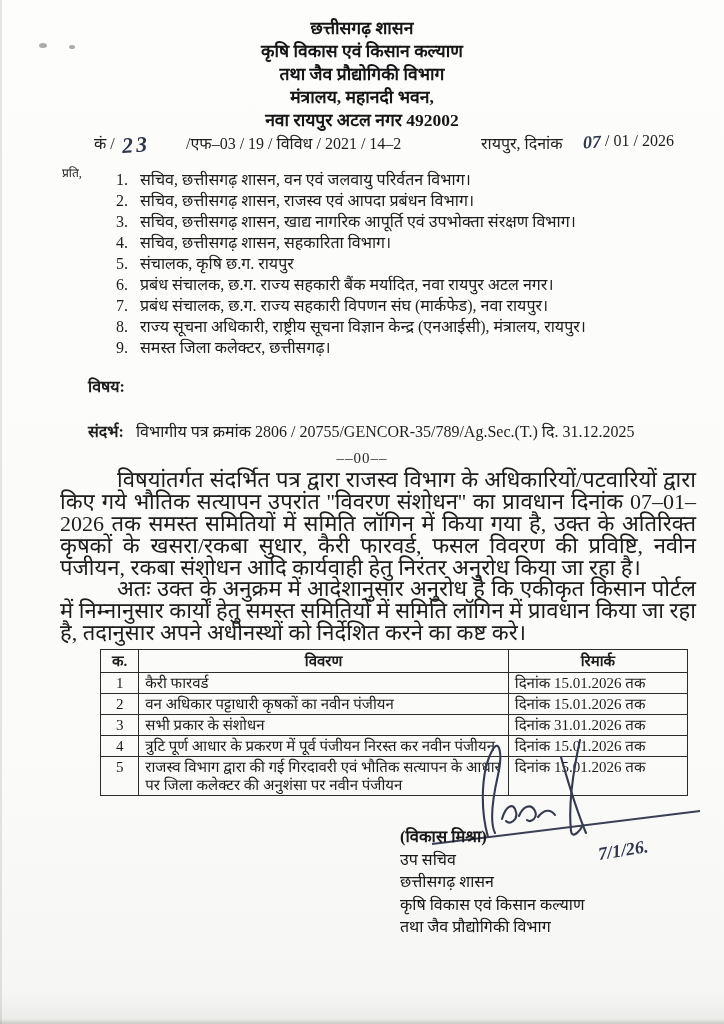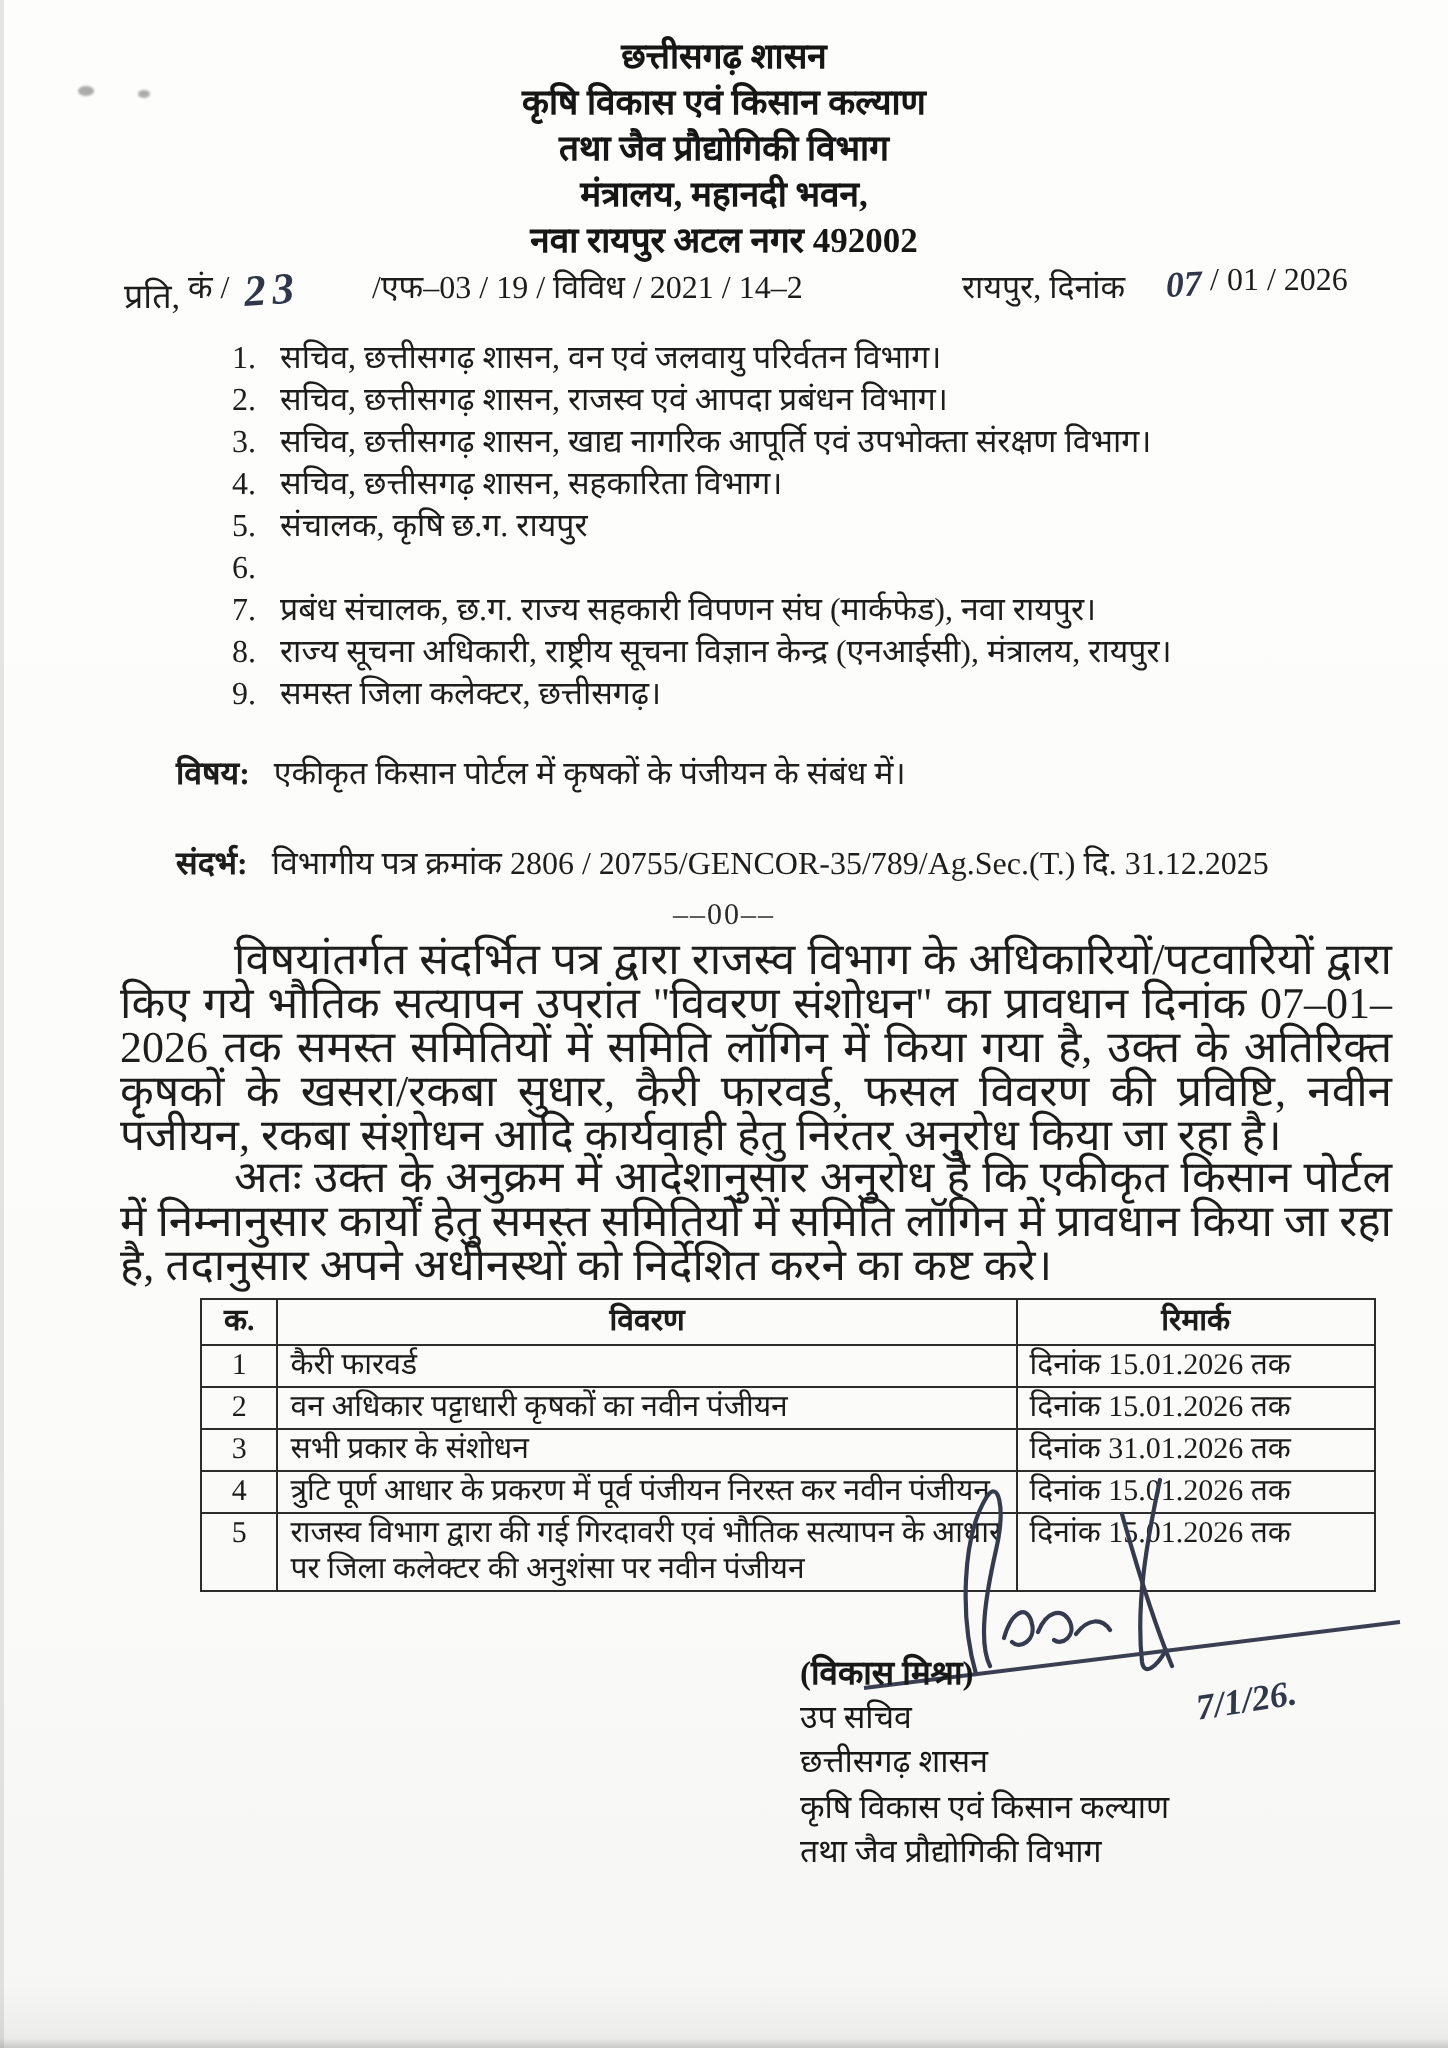--- a/index.html
+++ b/index.html
@@ -24,21 +24,21 @@
   .letterhead{left:0;top:17px;width:724px;text-align:center;font-weight:bold;font-size:17.5px;line-height:23px;color:#161616;}
 
   
   .refline{left:0;top:128px;width:724px;height:30px;font-size:16px;}
   .refline .piece{position:absolute;top:4px;white-space:nowrap;}
 
   .handwr{font-style:italic;color:#30374b;font-weight:600;}
   .hand-23{left:122px;top:-4px;font-size:22px;transform:rotate(-4deg);letter-spacing:3px;}
   .hand-07{left:583px;top:0;font-size:18px;transform:rotate(-3deg);}
 
-  .prati{left:62px;top:136px;font-size:17px;}
+  .prati{left:62px;top:164px;font-size:12px;}
 
   
   .recipients{left:0;top:169px;width:724px;}
   .recipient{display:flex;align-items:flex-start;line-height:21px;font-size:16px;}
   .recipient .num{width:140px;text-align:right;flex:0 0 140px;padding-right:12px;box-sizing:border-box;}
   .recipient .txt{width:540px;}
 
   .subject-row{left:0;top:375px;width:724px;font-size:16px;display:flex;}
   .subject-row .lbl{font-weight:bold;margin-left:88px;flex:0 0 auto;}
   .subject-row .val{margin-left:12px;}
@@ -109,38 +109,38 @@
       <div class="recipient">
         <span class="num">4.</span>
         <span class="txt">सचिव, छत्तीसगढ़ शासन, सहकारिता विभाग।</span>
       </div>
       <div class="recipient">
         <span class="num">5.</span>
         <span class="txt">संचालक, कृषि छ.ग. रायपुर</span>
       </div>
       <div class="recipient">
         <span class="num">6.</span>
+        <span class="txt">प्रबंध संचालक, छ.ग. राज्य सहकारी बैंक मर्यादित, नवा रायपुर अटल नगर।</span>
       </div>
       <div class="recipient">
         <span class="num">7.</span>
         <span class="txt">प्रबंध संचालक, छ.ग. राज्य सहकारी विपणन संघ (मार्कफेड), नवा रायपुर।</span>
       </div>
       <div class="recipient">
         <span class="num">8.</span>
         <span class="txt">राज्य सूचना अधिकारी, राष्ट्रीय सूचना विज्ञान केन्द्र (एनआईसी), मंत्रालय, रायपुर।</span>
       </div>
       <div class="recipient">
         <span class="num">9.</span>
         <span class="txt">समस्त जिला कलेक्टर, छत्तीसगढ़।</span>
       </div>
     </div>
 
   <div class="abs subject-row">
     <span class="lbl">विषय:</span>
-    <span class="val">एकीकृत किसान पोर्टल में कृषकों के पंजीयन के संबंध में।</span>
   </div>
 
   <div class="abs subject-row reference-row">
     <span class="lbl">संदर्भ:</span>
     <span class="val">विभागीय पत्र क्रमांक 2806 / 20755/GENCOR-35/789/Ag.Sec.(T.) दि. 31.12.2025</span>
   </div>
 
   <div class="abs separator">––00––</div>
 
   <div class="abs bodypara para1">विषयांतर्गत संदर्भित पत्र द्वारा राजस्व विभाग के अधिकारियों/पटवारियों द्वारा किए गये भौतिक सत्यापन उपरांत ''विवरण संशोधन'' का प्रावधान दिनांक 07–01–2026 तक समस्त समितियों में समिति लॉगिन में किया गया है, उक्त के अतिरिक्त कृषकों के खसरा/रकबा सुधार, कैरी फारवर्ड, फसल विवरण की प्रविष्टि, नवीन पंजीयन, रकबा संशोधन आदि कार्यवाही हेतु निरंतर अनुरोध किया जा रहा है।</div>

